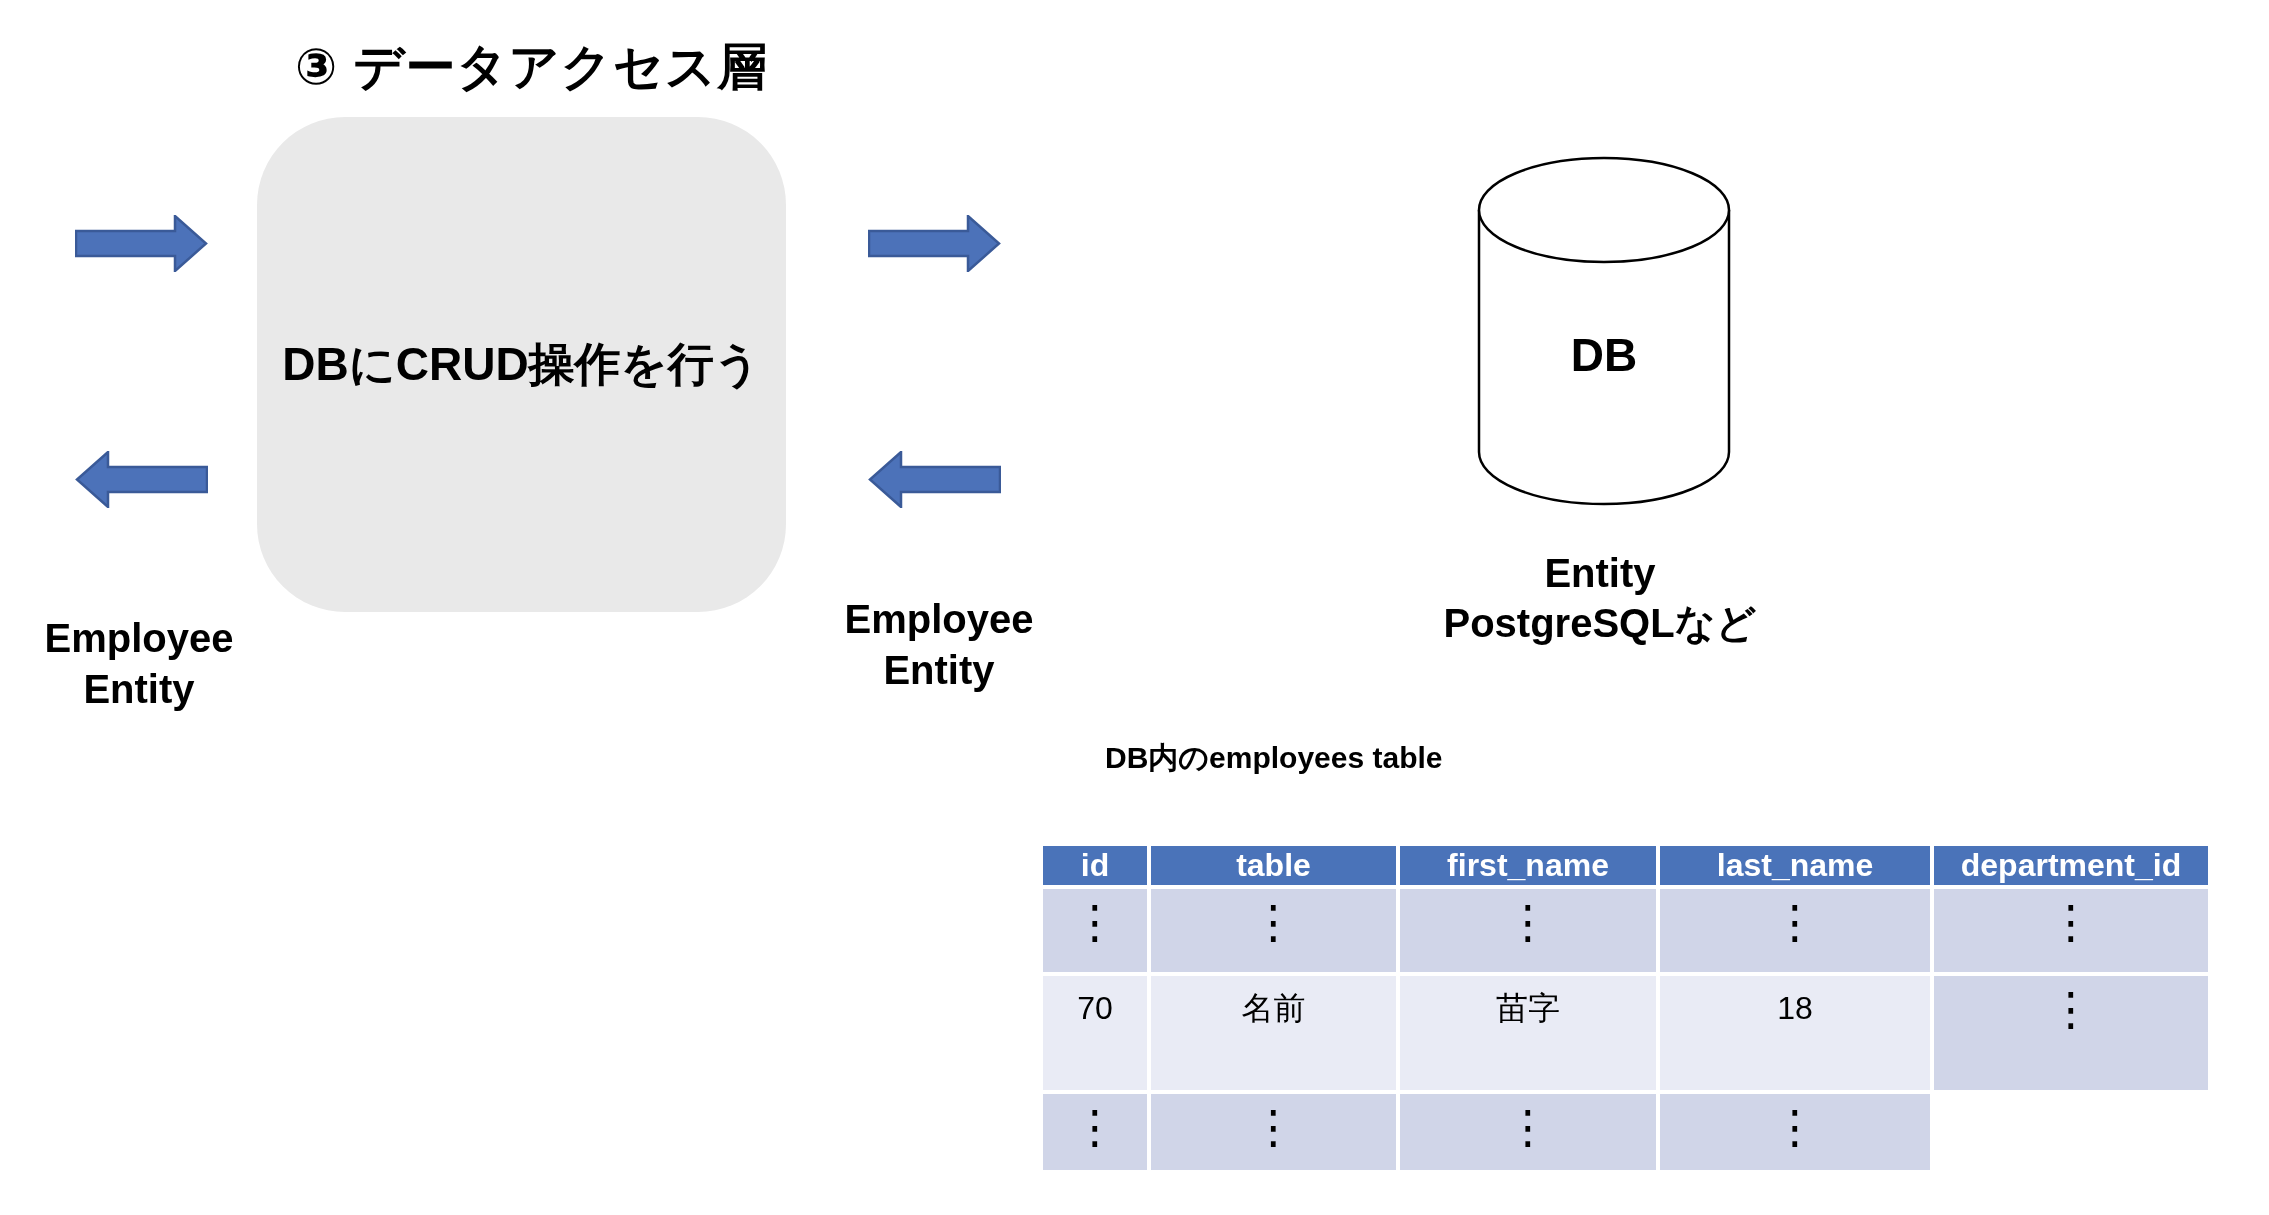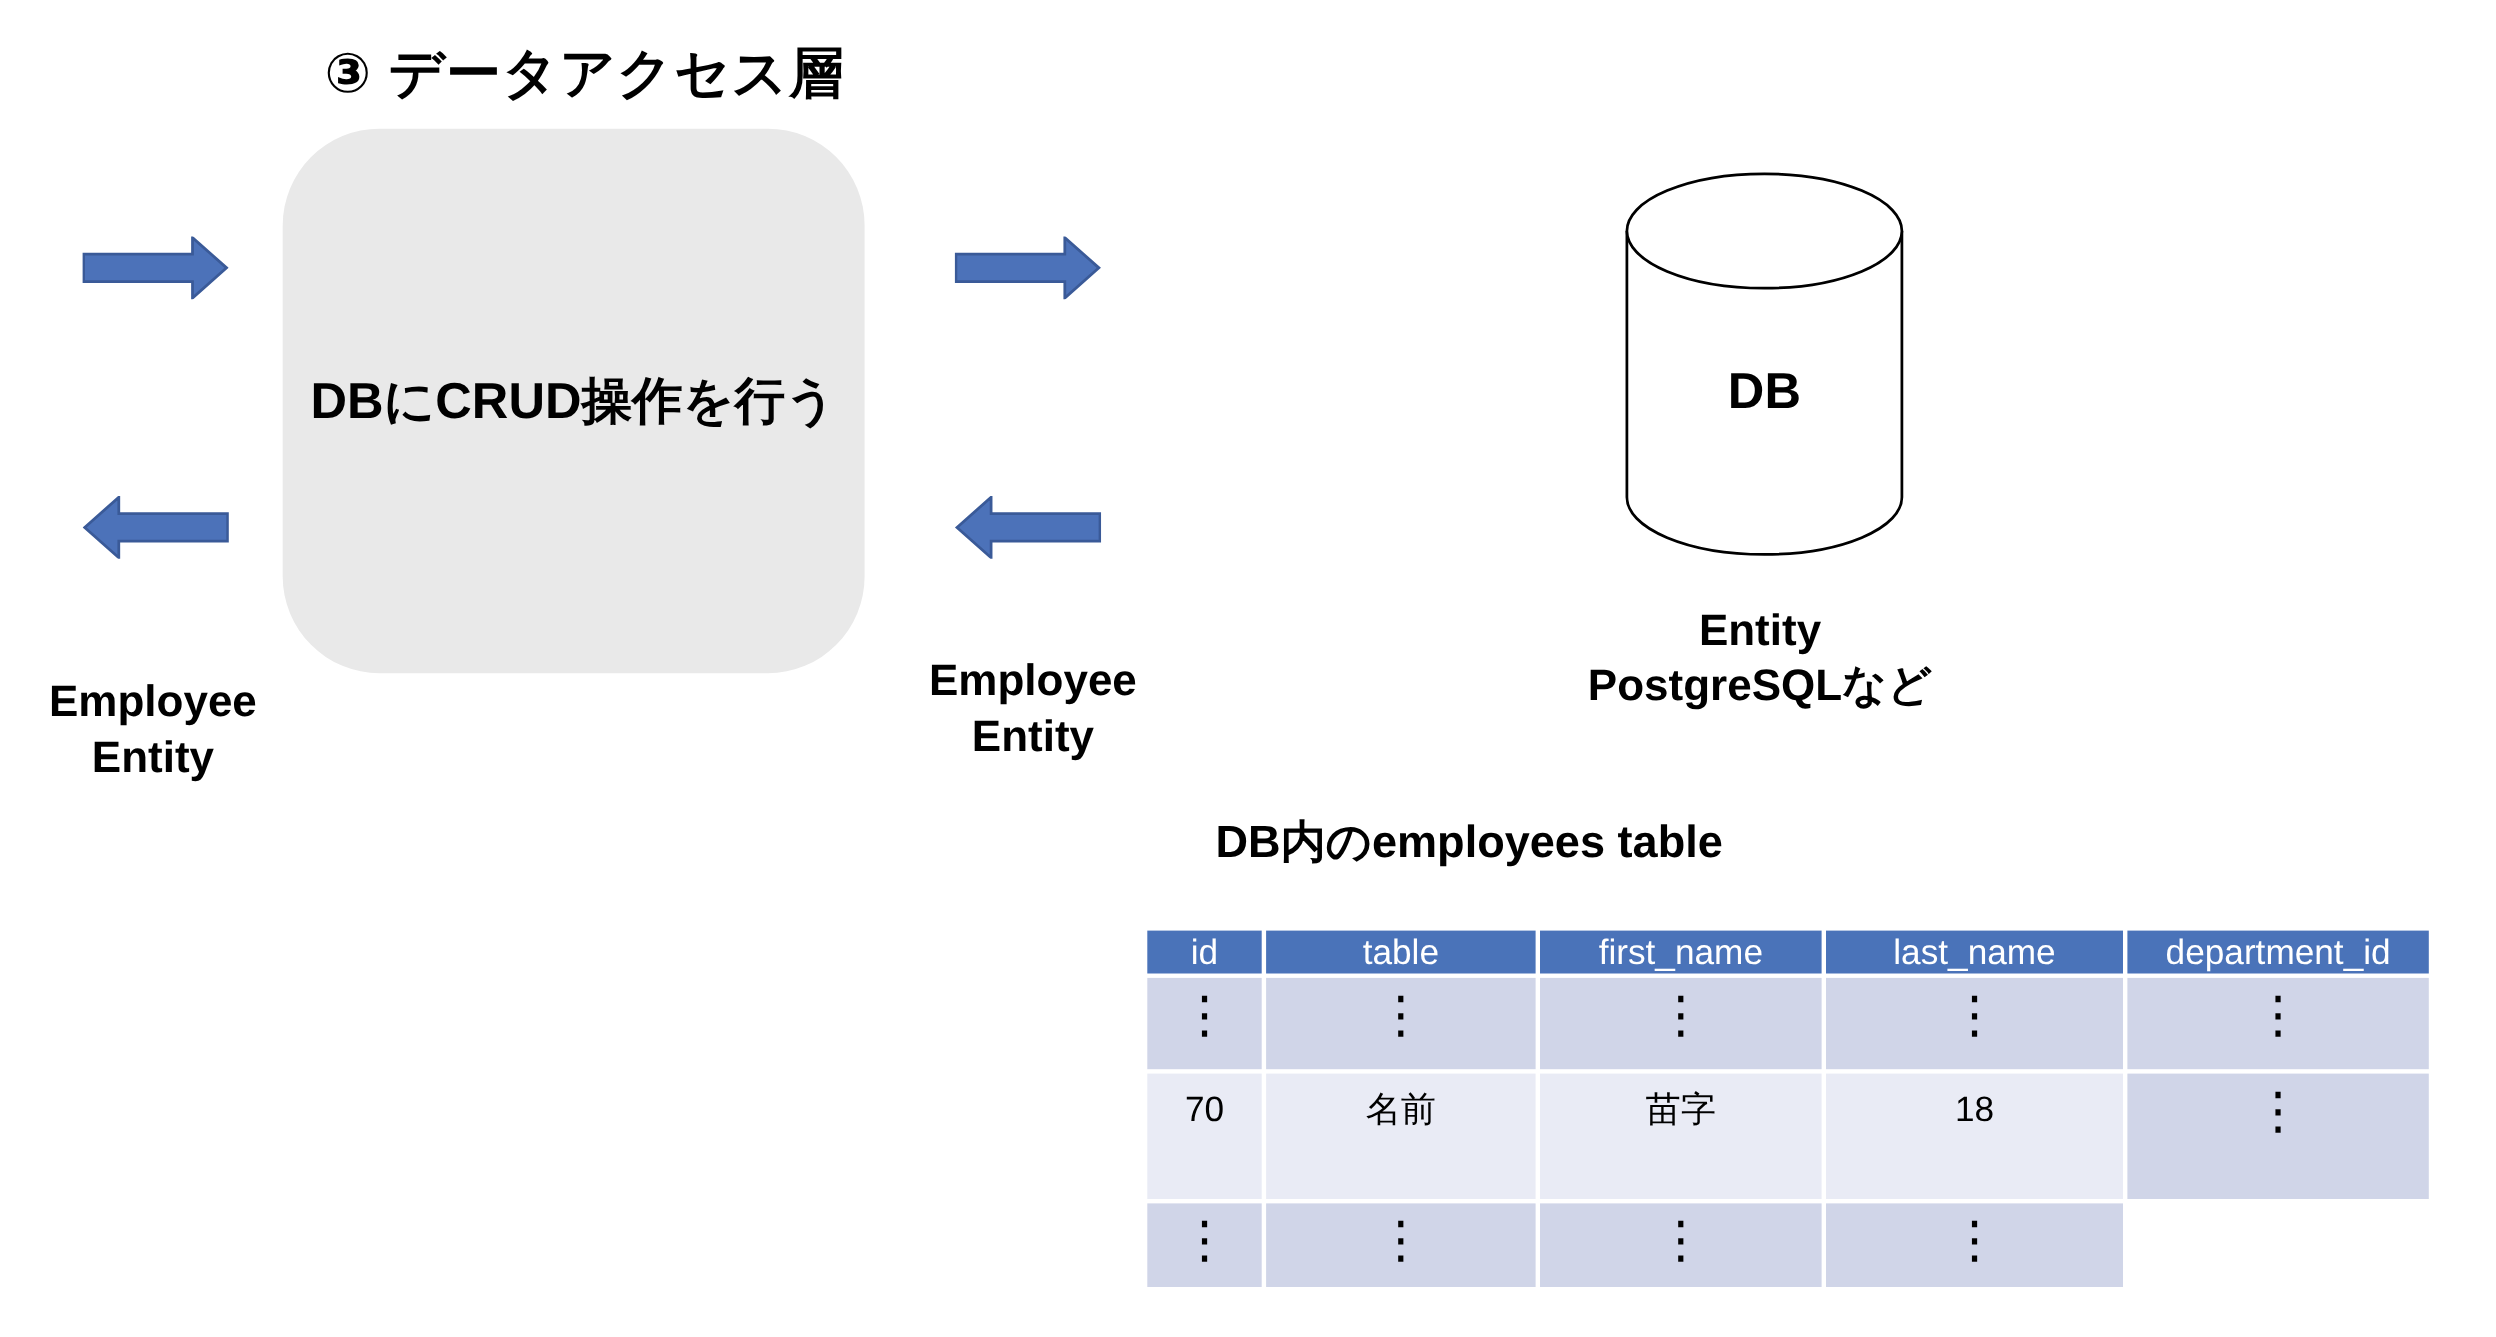--- a/index.html
+++ b/index.html
@@ -62,39 +62,39 @@
     text-align:center;font-size:46px;font-weight:700;
   }
   .db-caption{
     left:1420px;top:548px;width:360px;
     text-align:center;font-size:40px;font-weight:700;line-height:1.25;
     white-space:nowrap;
   }
 
   .table-title{
     left:1105px;top:738px;
-    font-size:41px;font-weight:700;
+    font-size:30px;font-weight:700;
     white-space:nowrap;
   }
 
   .emp-table{
     left:1043px;top:805px;
     display:grid;
     grid-template-columns:104px 245px 256px 270px 274px;
     grid-template-rows:80px 83px 114px 76px;
     gap:4px;
     background:var(--gap);
   }
   .cell{
     display:flex;justify-content:center;
     overflow:hidden;
   }
   .th{
     background:var(--header-bg);
-    color:#fff;font-size:32px;font-weight:400;
+    color:#fff;font-size:32px;font-weight:700;
     align-items:center;
     margin-top:41px;
   }
   .td{
     font-size:32px;font-weight:400;
     align-items:flex-start;
     padding-top:12px;box-sizing:border-box;
     text-align:center;line-height:1.28;
   }
   .td.dark {background:var(--row-dark);}

